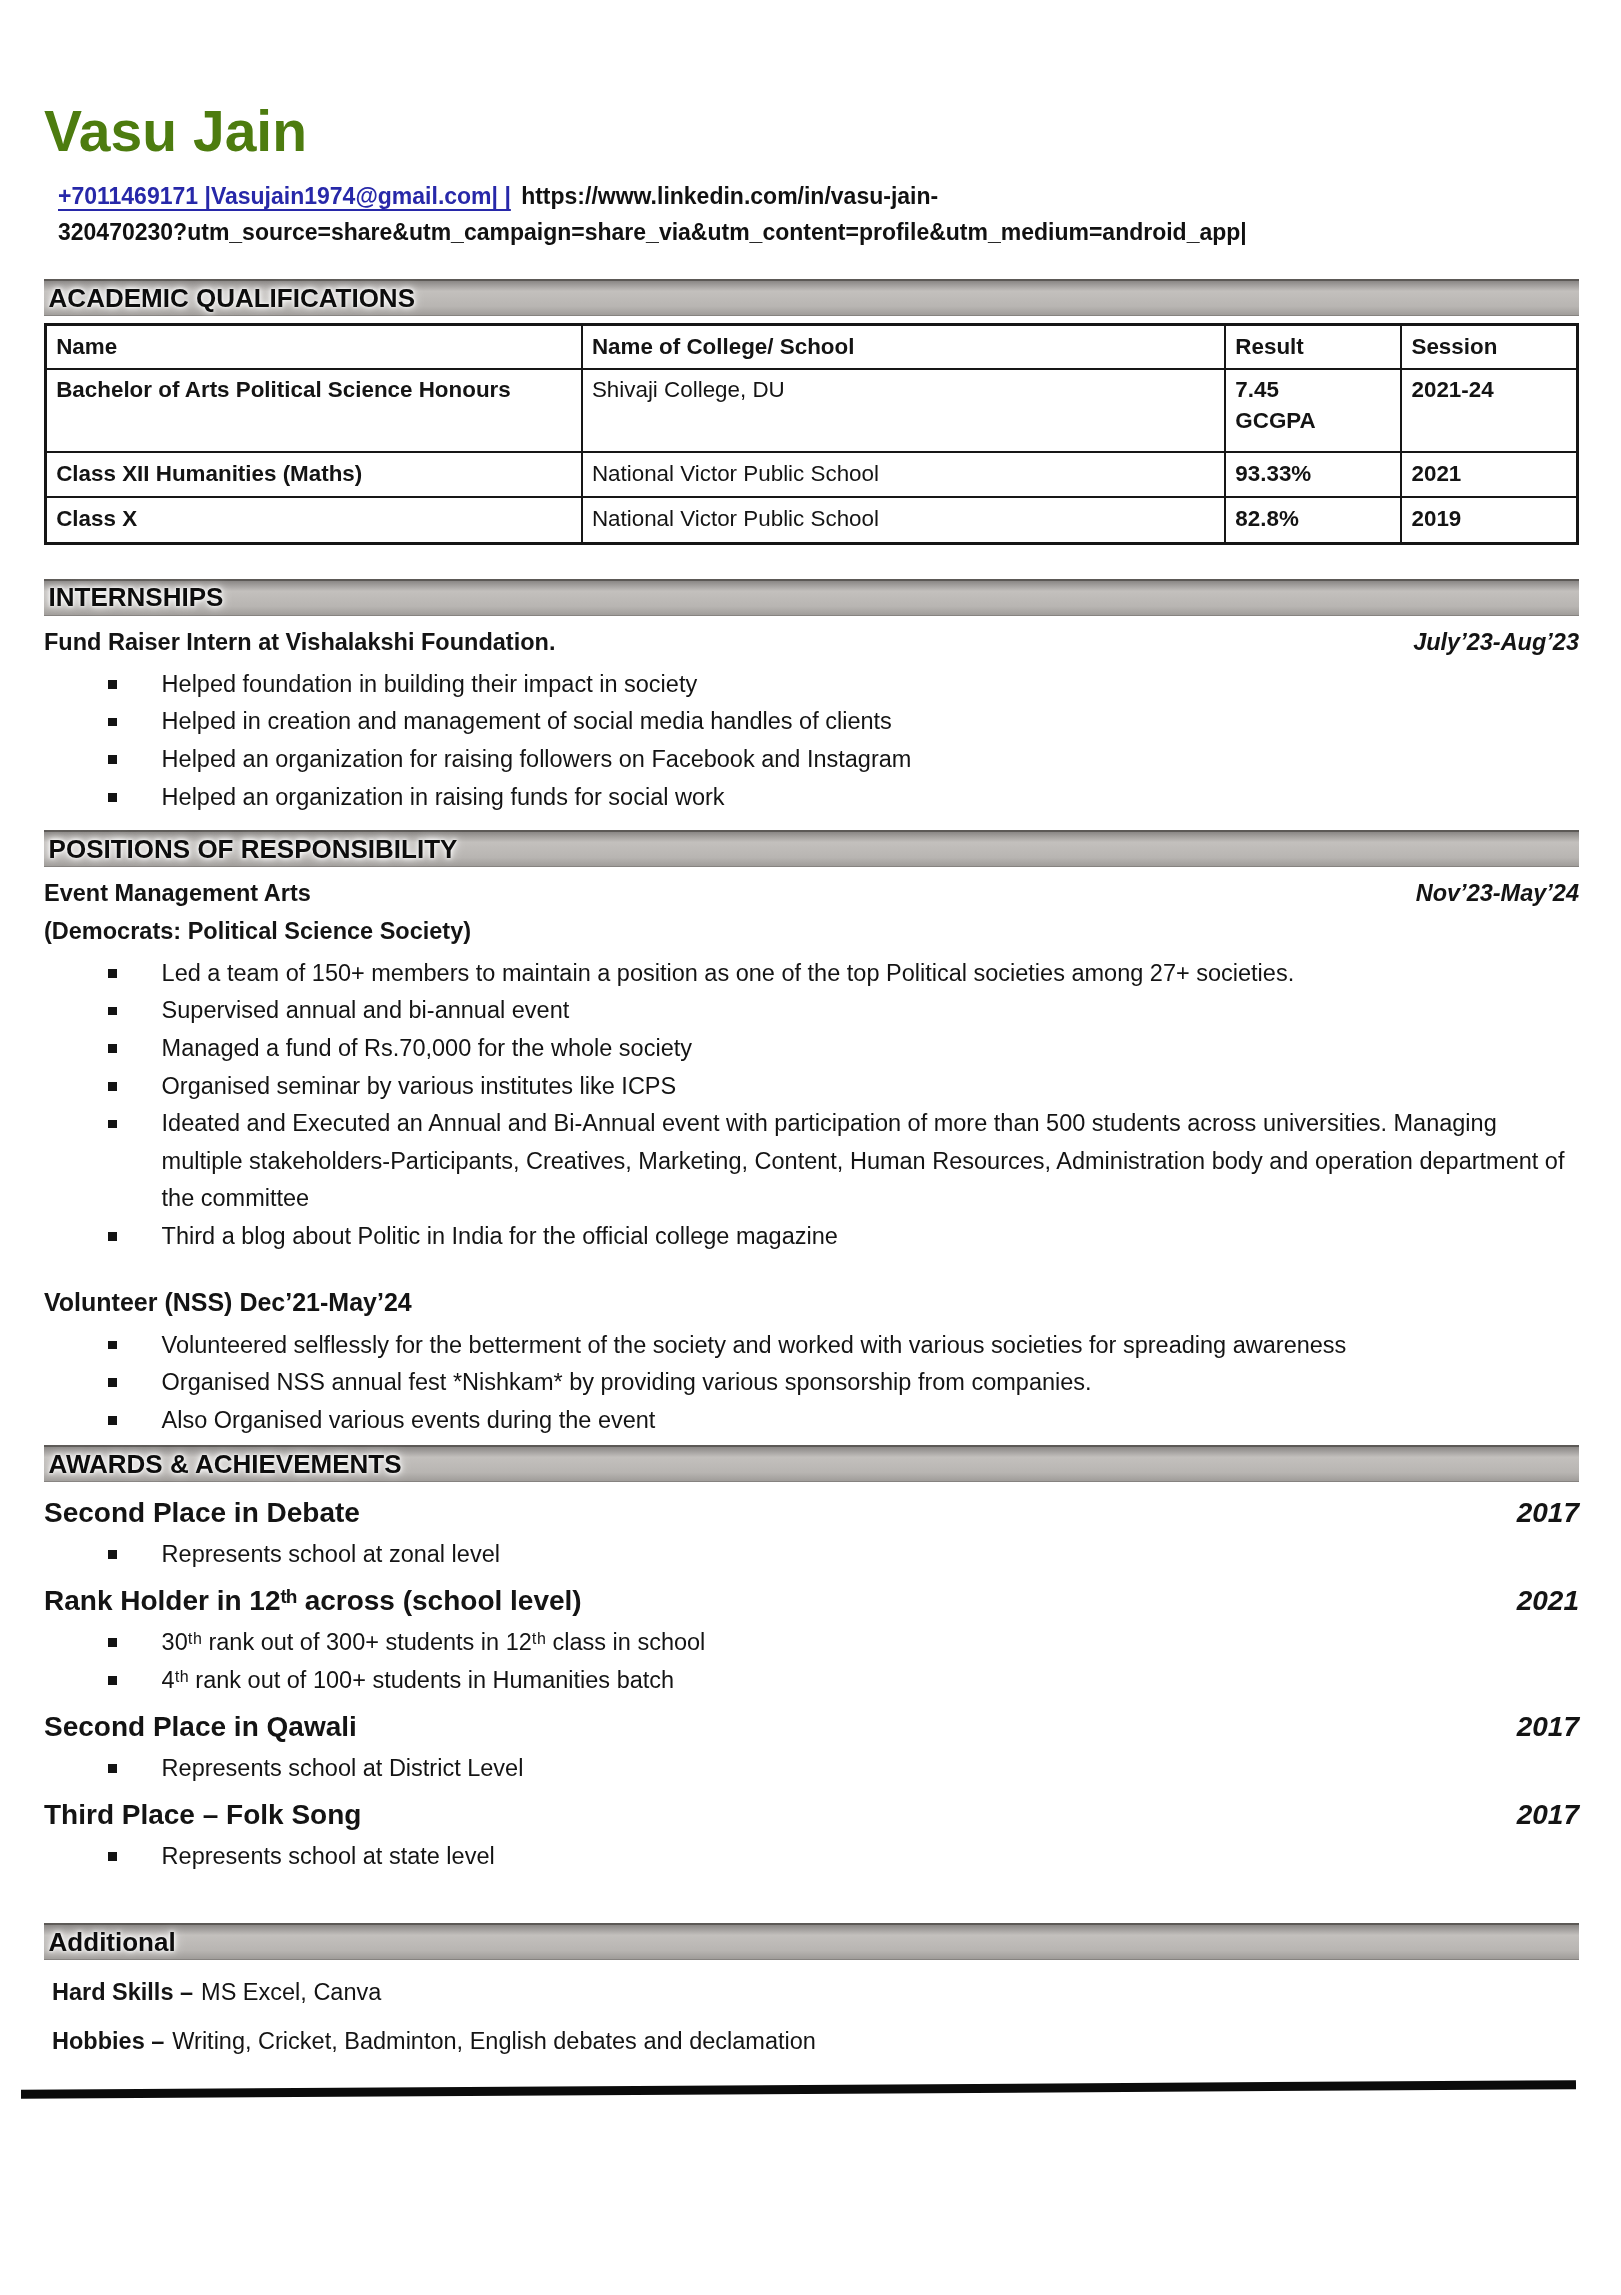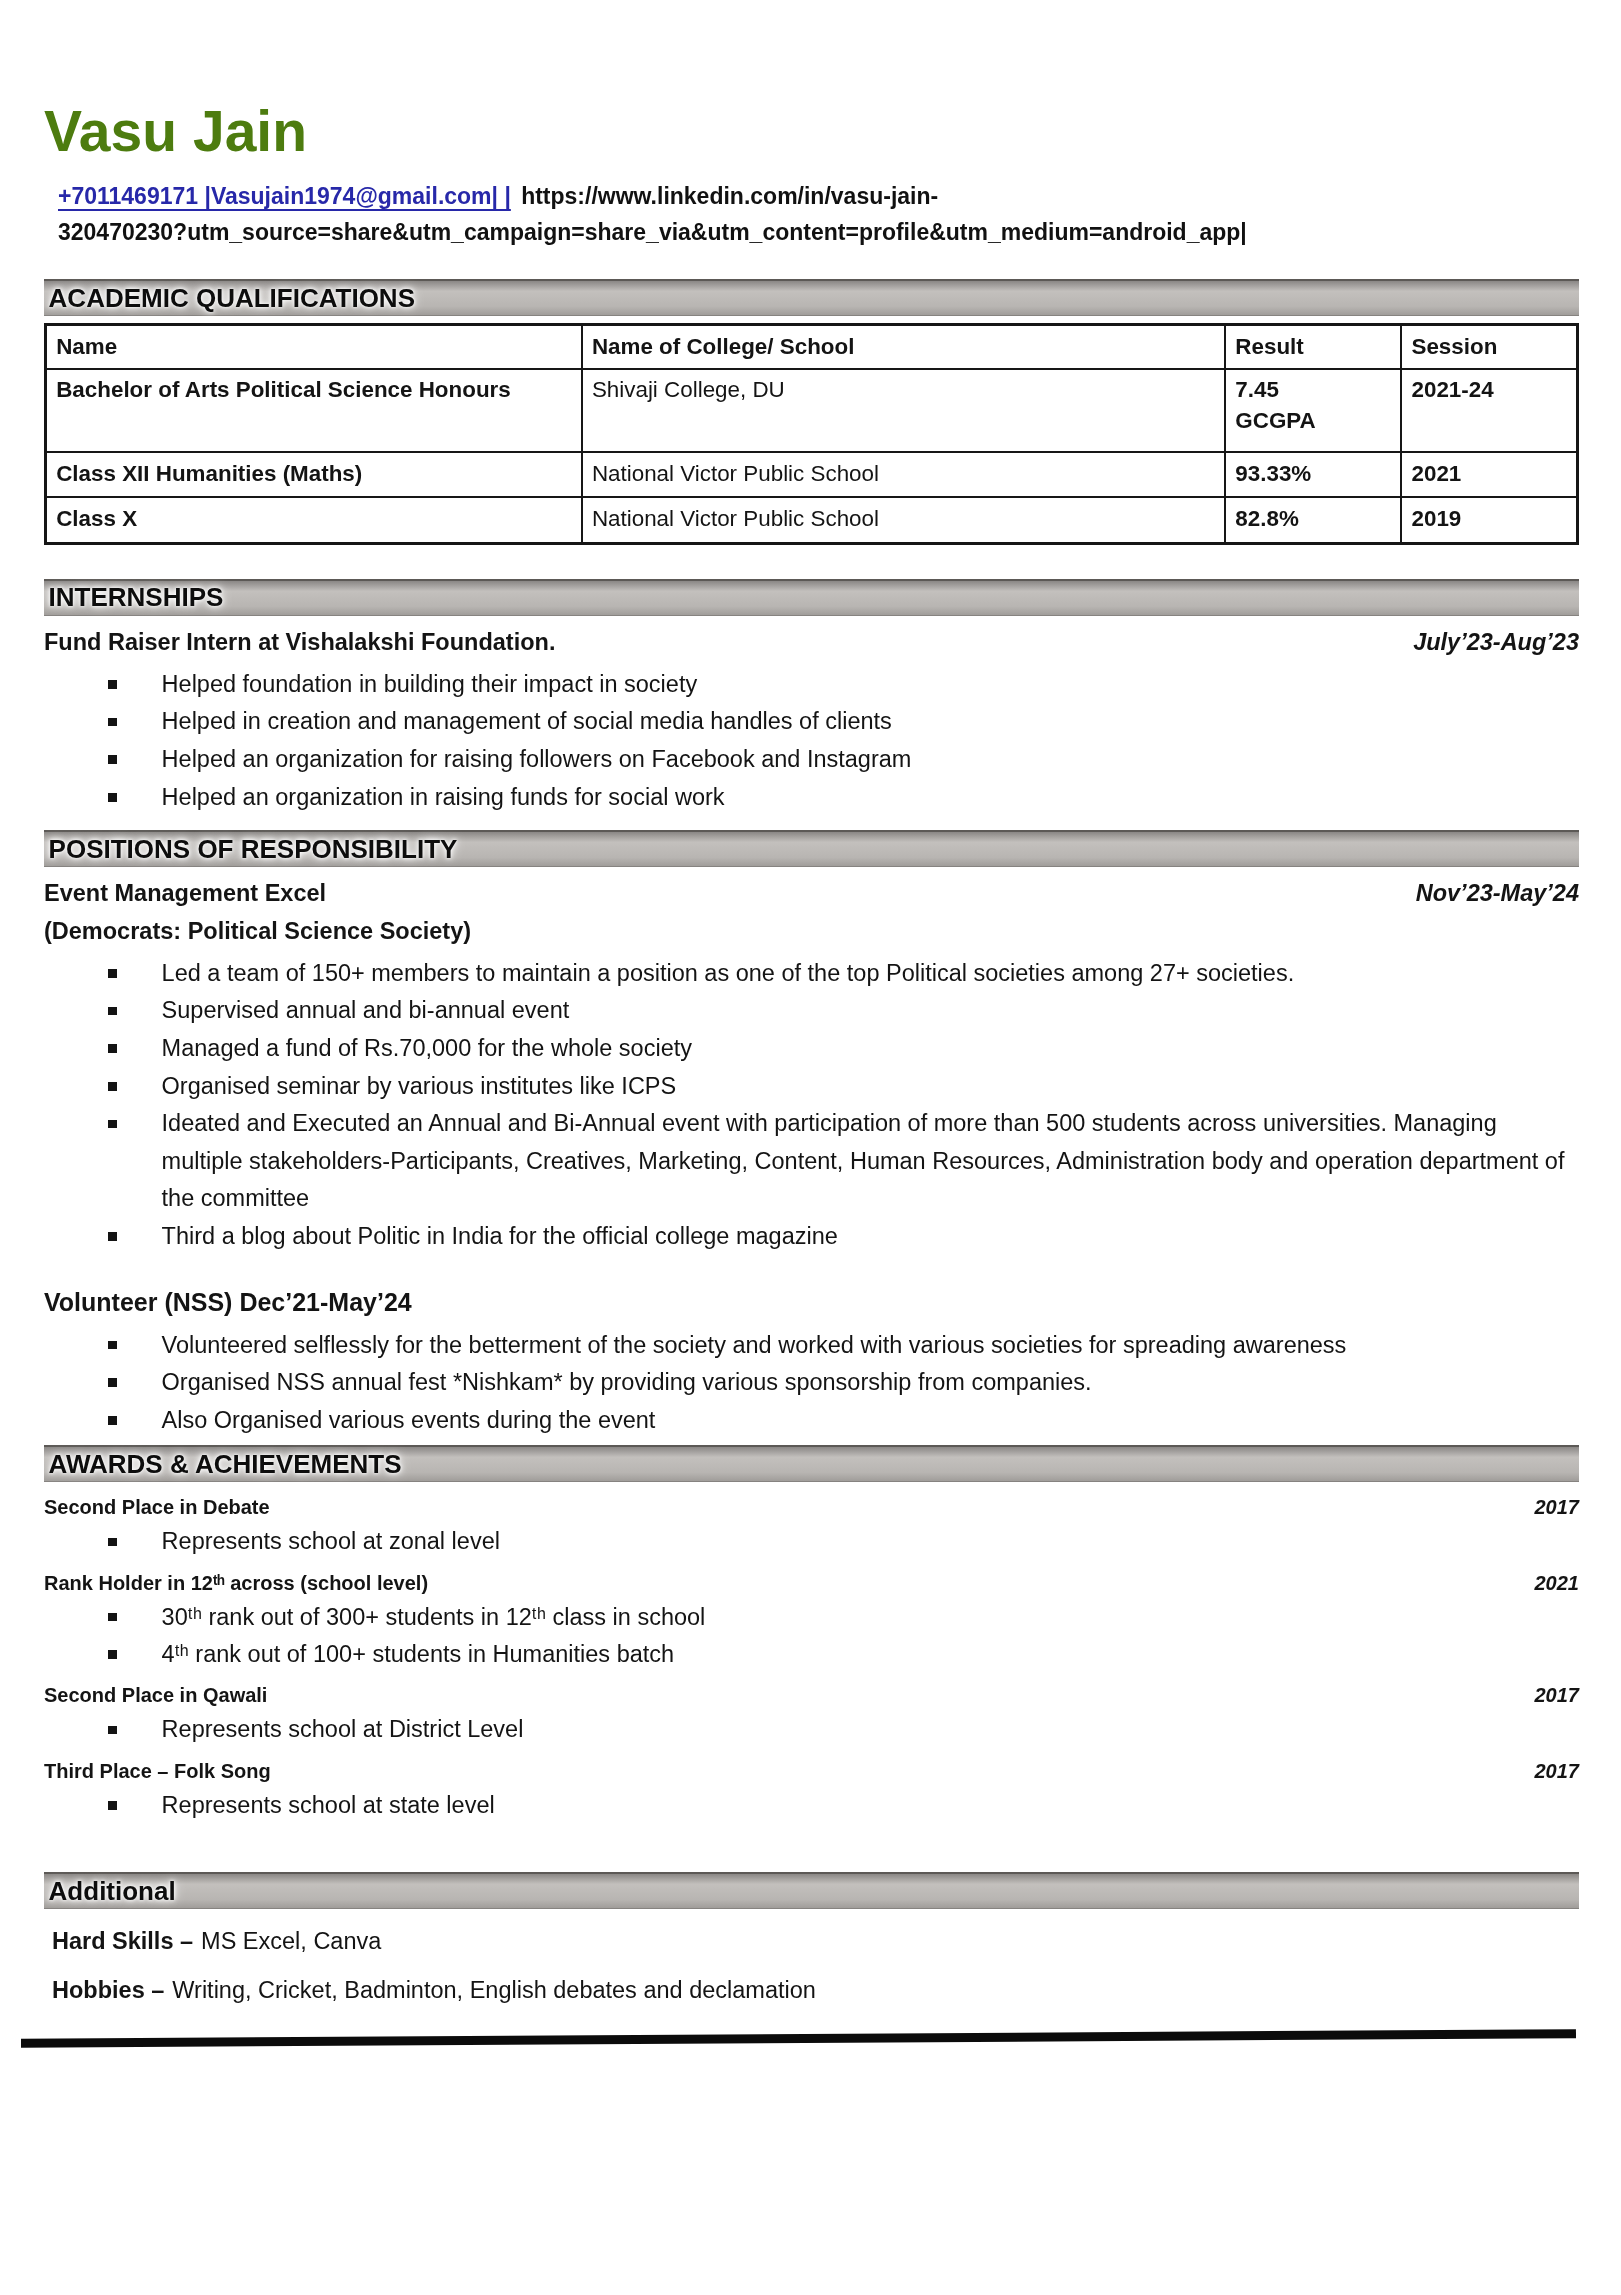--- a/index.html
+++ b/index.html
@@ -50,21 +50,21 @@
   .date { font-weight:700; font-style:italic; white-space:nowrap; }
   .org { font-size:23.5px; font-weight:700; line-height:1.6; }
 
   ul.blist { list-style:none; margin:4.6px 0 0 0; padding:0 0 0 64px; }
   ul.blist li { display:flex; align-items:flex-start; font-size:23.5px; font-weight:400; line-height:1.6; color:#141414; }
   .blt { flex:0 0 8.6px; width:8.6px; height:8.6px; background:#131313; margin:14.3px 45px 0 0; }
   .li-text { flex:1 1 auto; }
 
   .vol-heading { margin-top:26.4px; font-size:25px; font-weight:700; line-height:1.6; }
 
-  .aw-line { display:flex; justify-content:space-between; align-items:baseline; font-size:20px; line-height:1.6; margin-top:5.7px; }
+  .aw-line { display:flex; justify-content:space-between; align-items:baseline; font-size:28px; line-height:1.6; margin-top:5.7px; }
   .aw-line.first { margin-top:9.2px; }
   .aw-title { font-weight:700; }
   .aw-year { font-weight:700; font-style:italic; }
   ul.blist.aw { margin-top:0; }
 
   .add-line { margin-top:11.5px; padding-left:8px; font-size:23.5px; line-height:1.6; }
   .add-line.first { margin-top:13.8px; }
   .add-label { font-weight:700; }
   .add-value { font-weight:400; margin-left:8px; }
 
@@ -153,21 +153,21 @@
         <span class="blt"></span>
         <span class="li-text">Helped an organization in raising funds for social work</span>
       </li>
   </ul>
 
   <div class="bar bar-por">
     <span class="bar-title">POSITIONS OF RESPONSIBILITY</span>
   </div>
 
   <div class="role-line first">
-    <span class="role">Event Management Excel</span>
+    <span class="role">Event Management Arts</span>
     <span class="date">Nov’23-May’24</span>
   </div>
   <div class="org">(Democrats: Political Science Society)</div>
 
   <ul class="blist">
     <li>
         <span class="blt"></span>
         <span class="li-text">Led a team of 150+ members to maintain a position as one of the top Political societies among 27+ societies.</span>
       </li>
     <li>

